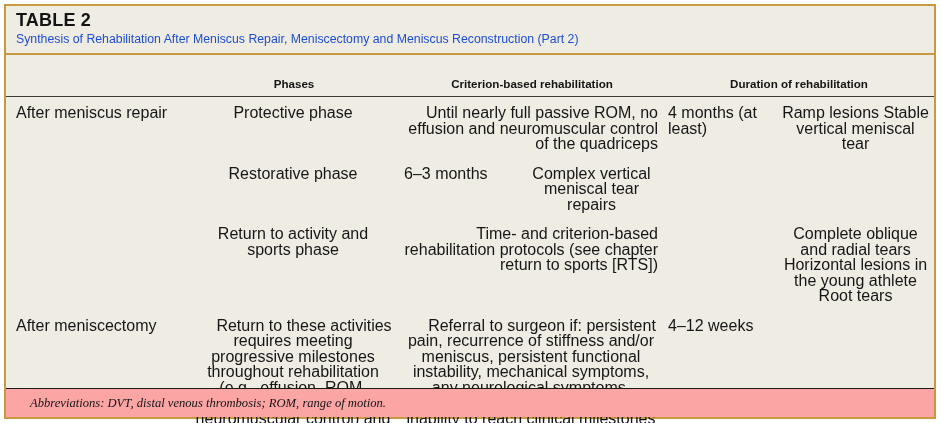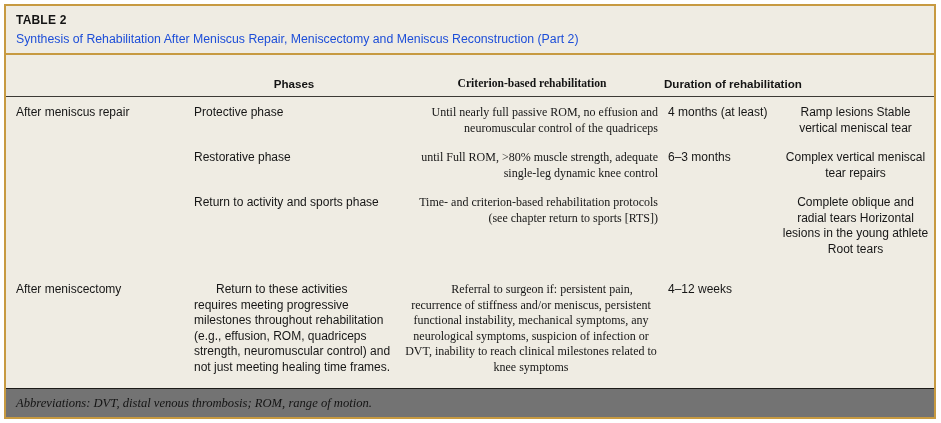--- a/index.html
+++ b/index.html
@@ -35,21 +35,21 @@
   }
 
   
   .title-block {
     box-sizing: border-box;
     padding: 7px 10px 6px 10px;
     border-bottom: 2px solid #c79a41;
     background: #efece3;
   }
   .table-label {
-    font-size: 12px;
+    font-size: 18px;
     font-weight: bold;
     color: #141414;
     letter-spacing: 0.2px;
     line-height: 15px;
   }
   .table-caption {
     font-size: 12.3px;
     color: #1d4ed8;
     line-height: 16px;
     margin-top: 3px;
@@ -66,21 +66,21 @@
   }
 
   .row {
     display: flex;
     align-items: flex-start;
     box-sizing: border-box;
   }
 
   .col-group   { width: 182px; flex: 0 0 182px; }
   .col-phase   { width: 212px; flex: 0 0 212px; }
-  .col-crit    { width: 264px; flex: 0 0 264px; font-family: Liberation Serif, serif; }
+  .col-crit    { width: 264px; flex: 0 0 264px; }
   .col-dur     { width: 114px; flex: 0 0 114px; }
   .col-ind     { width: 156px; flex: 0 0 156px; }
 
   
   .header-row {
     border-bottom: 1.5px solid #3c3a35;
     padding: 6px 0 5px 0;
     background: #efece3;
   }
   .header-row .cell {
@@ -90,60 +90,60 @@
     text-align: center;
     line-height: 14px;
   }
   .header-row .col-group { text-align: left; }
   .header-span {
     width: 270px;
     flex: 0 0 270px;
     font-size: 11.6px;
     font-weight: bold;
     color: #141414;
-    text-align: left;
+    text-align: center;
     line-height: 14px;
   }
 
   
   .data-row {
     padding: 8px 0 6px 0;
   }
   .data-row .cell {
-    font-size: 12px;
+    font-size: 16px;
     color: #161616;
     line-height: 15.5px;
   }
   .cell {
     box-sizing: border-box;
   }
   .cell-group  { padding-left: 10px; padding-right: 6px; }
-  .cell-phase  { padding-left: 6px;  padding-right: 8px; }
+  .cell-phase  { padding-left: 6px;  padding-right: 8px; text-align: center; }
   .cell-crit   { padding-left: 4px;  padding-right: 6px; text-align: center; }
   .cell-dur    { padding-left: 4px;  padding-right: 4px; }
   .cell-ind    { padding-left: 4px;  padding-right: 5px; text-align: center; }
 
   
   .hang {
     padding-left: 22px;
     text-indent: -22px;
   }
   .hang-c {
     display: inline-block;
     text-align: right;
   }
 
   .spacer-sm { height: 10px; }
   .spacer-md { height: 16px; }
 
   
   .footer {
     border-top: 1.5px solid #1d1b18;
-    padding: 6px 10px 6px 10px;
-    background: #737373;
+    padding: 6px 10px 6px 24px;
+    background: #fca5a5;
   }
   .footnote {
     font-family: "Liberation Serif", serif;
     font-style: italic;
     font-size: 12.6px;
     color: #141414;
     line-height: 16px;
   }
 </style>
 </head>
@@ -172,23 +172,20 @@
         <div class="cell col-crit cell-crit">
           <span class="hang-c">Until nearly full passive ROM, no effusion and neuromuscular control of the quadriceps</span>
         </div>
         <div class="cell col-dur cell-dur">4 months (at least)</div>
         <div class="cell col-ind cell-ind">Ramp lesions Stable vertical meniscal tear</div>
       </div>
 
       <div class="row data-row">
         <div class="cell col-group cell-group"></div>
         <div class="cell col-phase cell-phase">Restorative phase</div>
-        <div class="cell col-crit cell-crit">
-          <span class="hang-c">until Full ROM, &gt;80% muscle strength, adequate single-leg dynamic knee control</span>
-        </div>
         <div class="cell col-dur cell-dur">6–3 months</div>
         <div class="cell col-ind cell-ind">Complex vertical meniscal tear repairs</div>
       </div>
 
       <div class="row data-row">
         <div class="cell col-group cell-group"></div>
         <div class="cell col-phase cell-phase">Return to activity and sports phase</div>
         <div class="cell col-crit cell-crit">
           <span class="hang-c">Time- and criterion-based rehabilitation protocols (see chapter return to sports [RTS])</span>
         </div>

